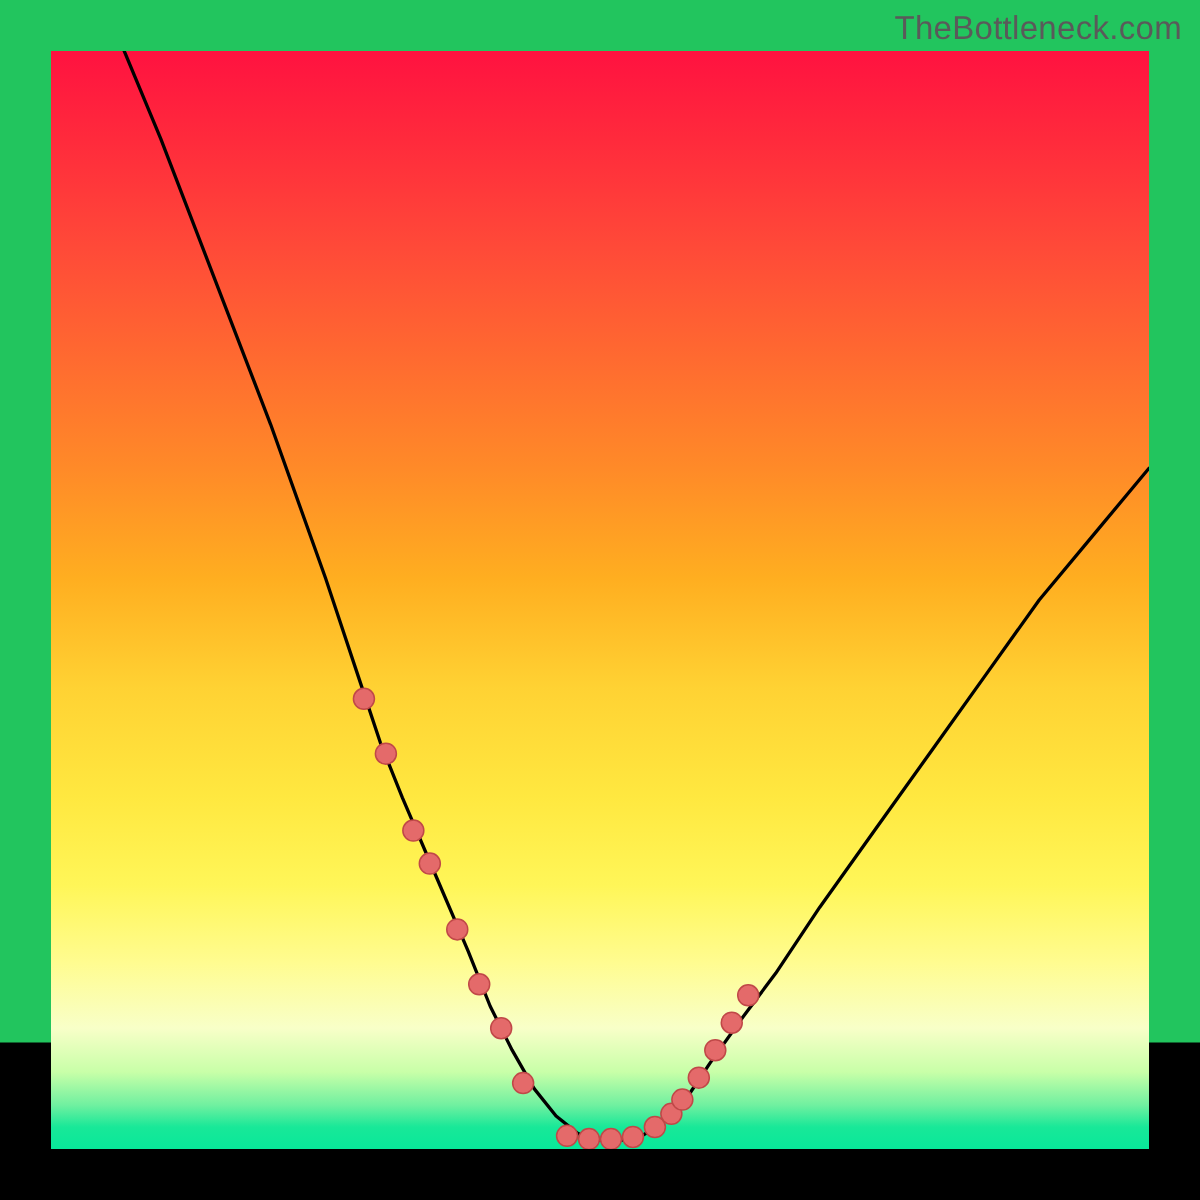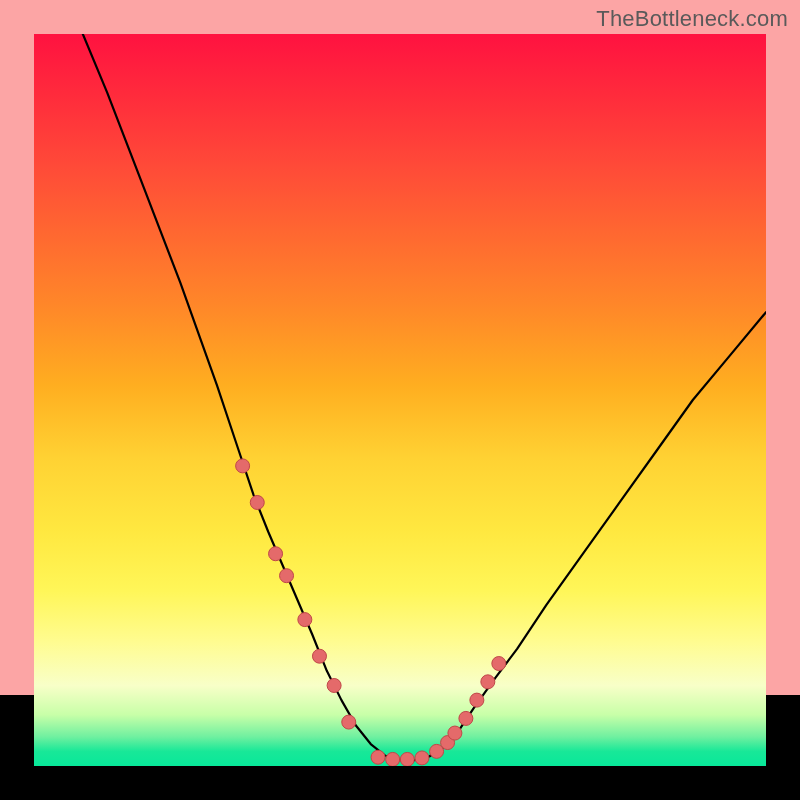--- a/index.html
+++ b/index.html
@@ -8,21 +8,21 @@
     width: 800px;
     height: 800px;
     overflow: hidden;
     background: #000;
     font-family: Arial, Helvetica, sans-serif;
   }
   .outer {
     position: relative;
     width: 800px;
     height: 695px;
-    background: #fca5a5;
+    background: #22c55e;
   }
   .watermark {
     position: absolute;
     top: 6px;
     right: 12px;
     color: #5a5a5a;
     font-size: 22px;
     font-weight: 500;
     letter-spacing: 0.2px;
     z-index: 10;

